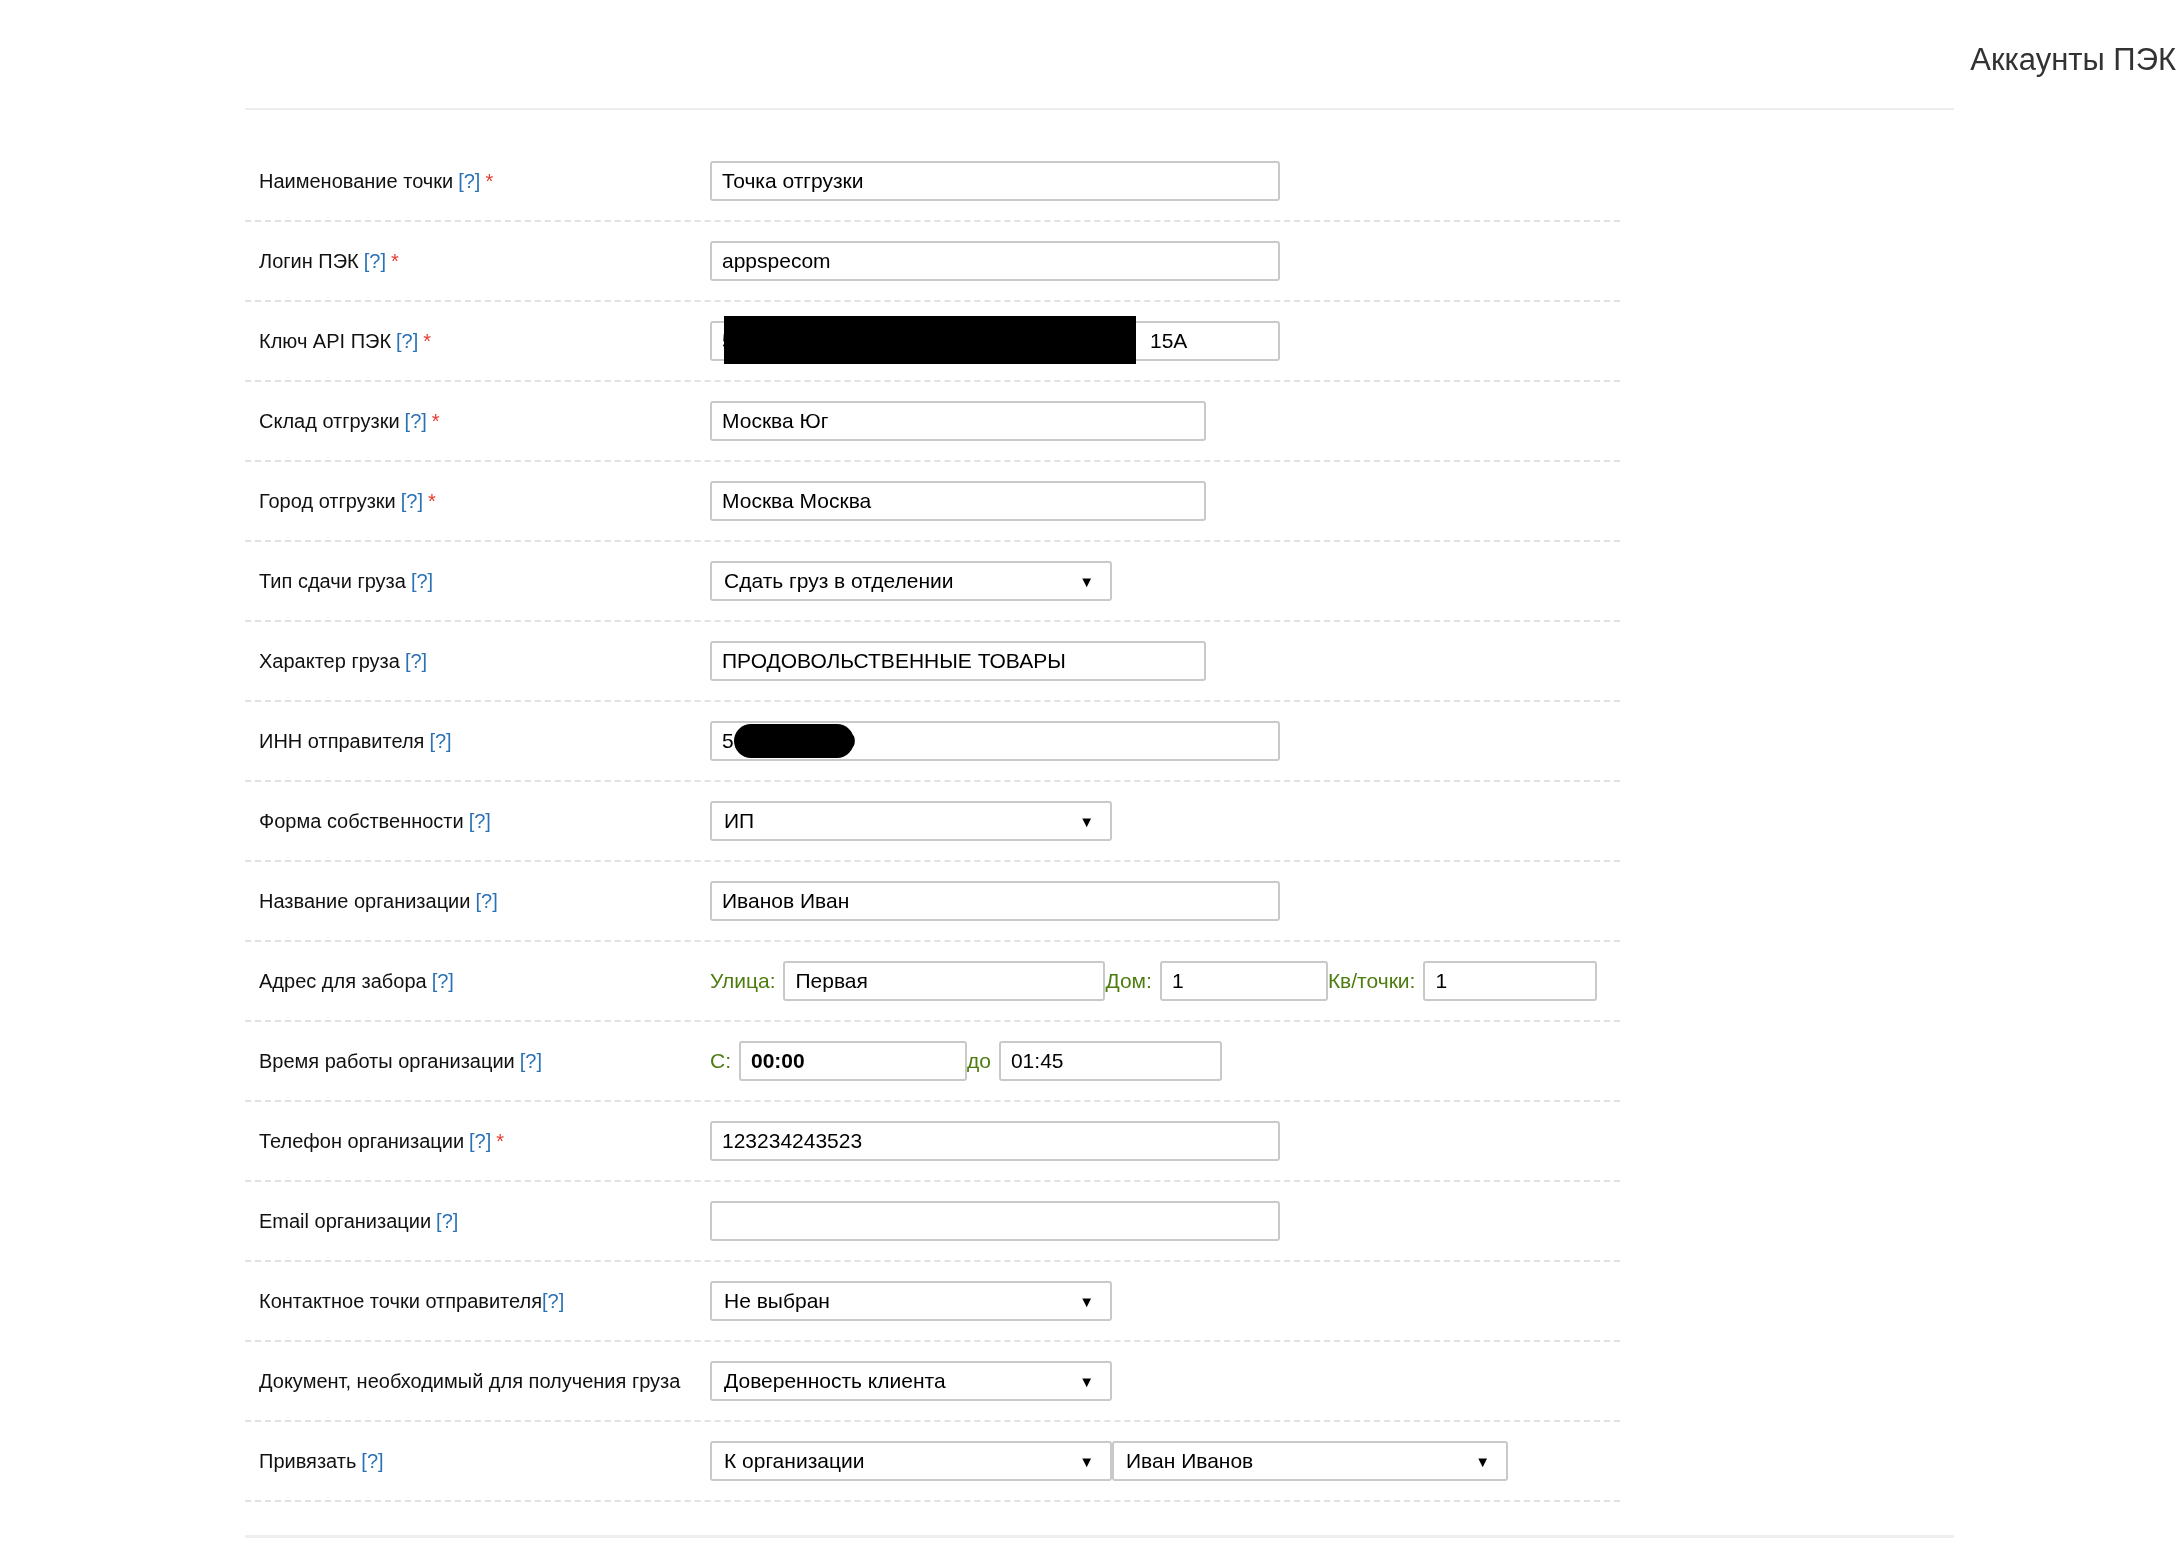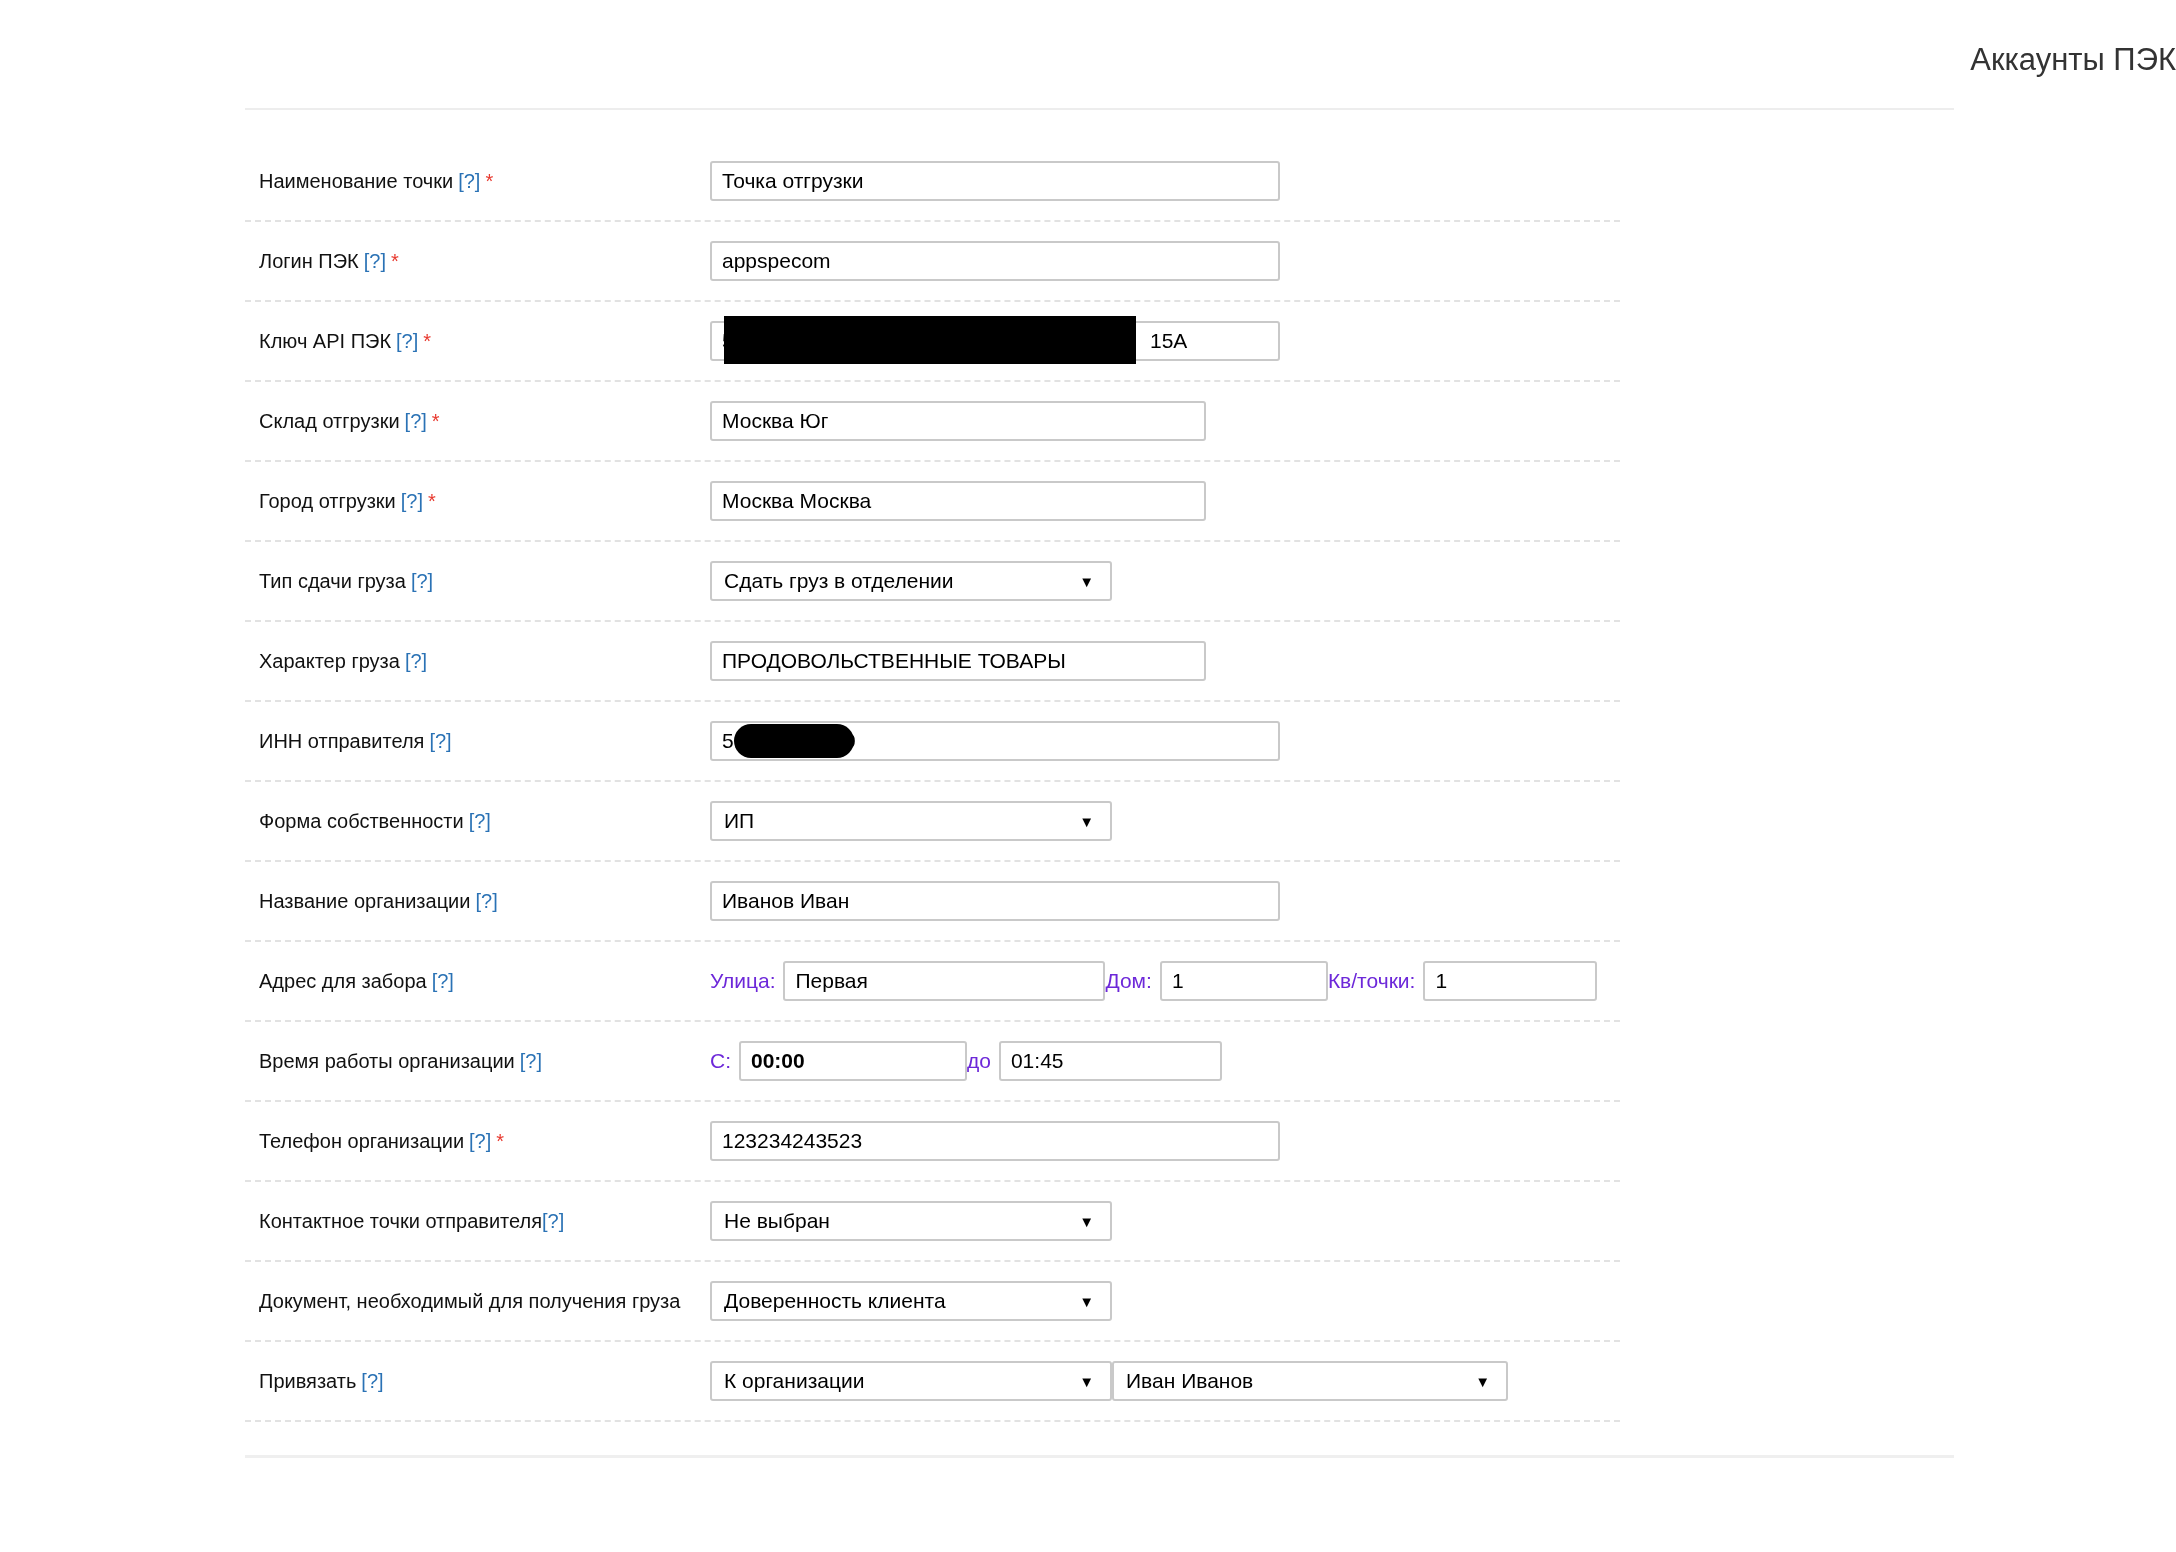--- a/index.html
+++ b/index.html
@@ -29,21 +29,21 @@
   .bar-api{position:absolute;left:12px;top:-7px;width:412px;height:48px;background:#000;z-index:2;}
   .suffix-api{position:absolute;left:438px;z-index:1;}
   .bar-inn{position:absolute;left:22px;top:50%;transform:translateY(-50%);width:120px;height:34px;background:#000;border-radius:17px;z-index:2;}
   .suffix-inn{position:absolute;left:132px;z-index:1;}
   .sel{
     width:402px;height:40px;border:2px solid #c9c9c9;border-radius:3px;box-sizing:border-box;
     display:flex;align-items:center;padding:0 12px;font-size:21px;color:#000;background:#fff;position:relative;cursor:pointer;
   }
   .sel .arrow{position:absolute;right:16px;top:50%;transform:translateY(-50%);font-size:15px;color:#000;}
   .sel.second{margin-left:0;width:396px;}
-  .inline-label{font-size:21px;color:#6d28d9;white-space:nowrap;margin-right:8px;}
+  .inline-label{font-size:21px;color:#4d7c0f;white-space:nowrap;margin-right:8px;}
   .street-in{width:322px;margin-right:16px;}
   .house-in{width:168px;margin-right:16px;}
   .apt-in{width:174px;}
   .from-in{width:228px;margin-right:24px;font-weight:bold;}
   .to-in{width:223px;}
 </style>
 </head>
 <body>
 
 <div class="canvas">
@@ -185,20 +185,28 @@
 
     <div class="row">
       <div class="row-label">
         <span>Телефон организации</span><span class="help">[?]</span><span class="req">*</span>
       </div>
       <div class="ctrl">
         <input class="tin w-lg" type="text" value="123234243523" style="">
       </div>
     </div>
 
+    <div class="row">
+      <div class="row-label">
+        <span>Email организации</span><span class="help">[?]</span>
+      </div>
+      <div class="ctrl">
+        <input class="tin w-lg" type="text" value="" style="">
+      </div>
+    </div>
 
     <div class="row">
       <div class="row-label">
         <span>Контактное точки отправителя</span><span class="help tight">[?]</span>
       </div>
       <div class="ctrl">
         <div class="sel">
           <span class="sel-label">Не выбран</span>
           <span class="arrow">▼</span>
         </div>

